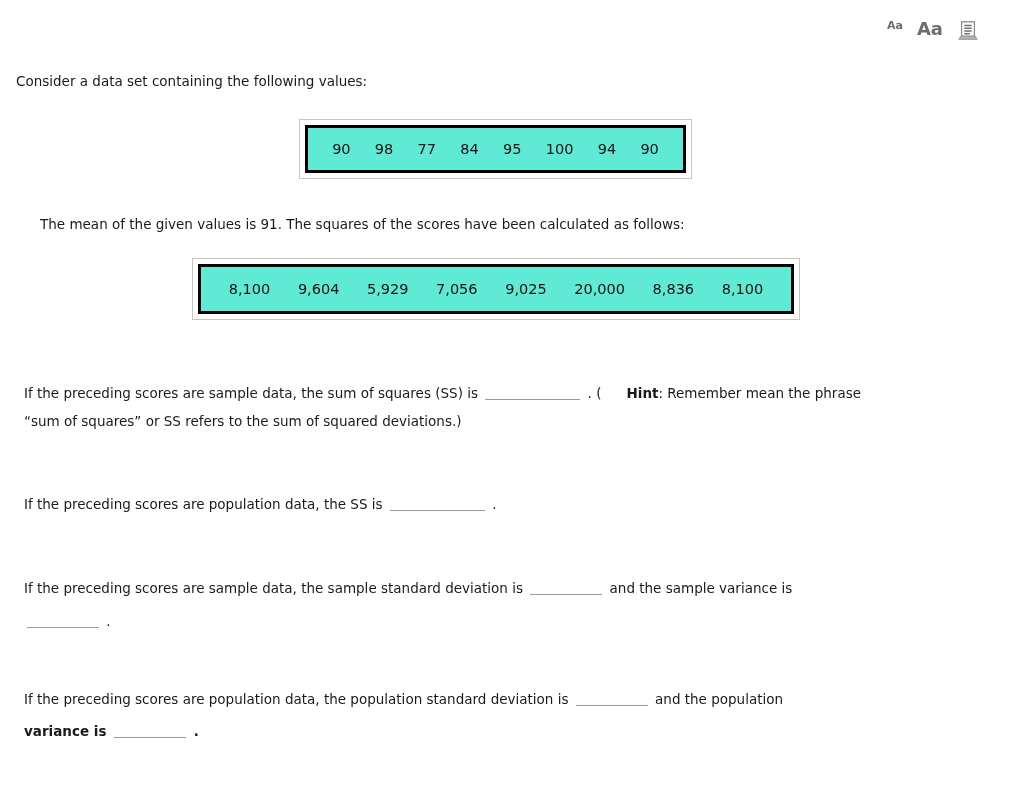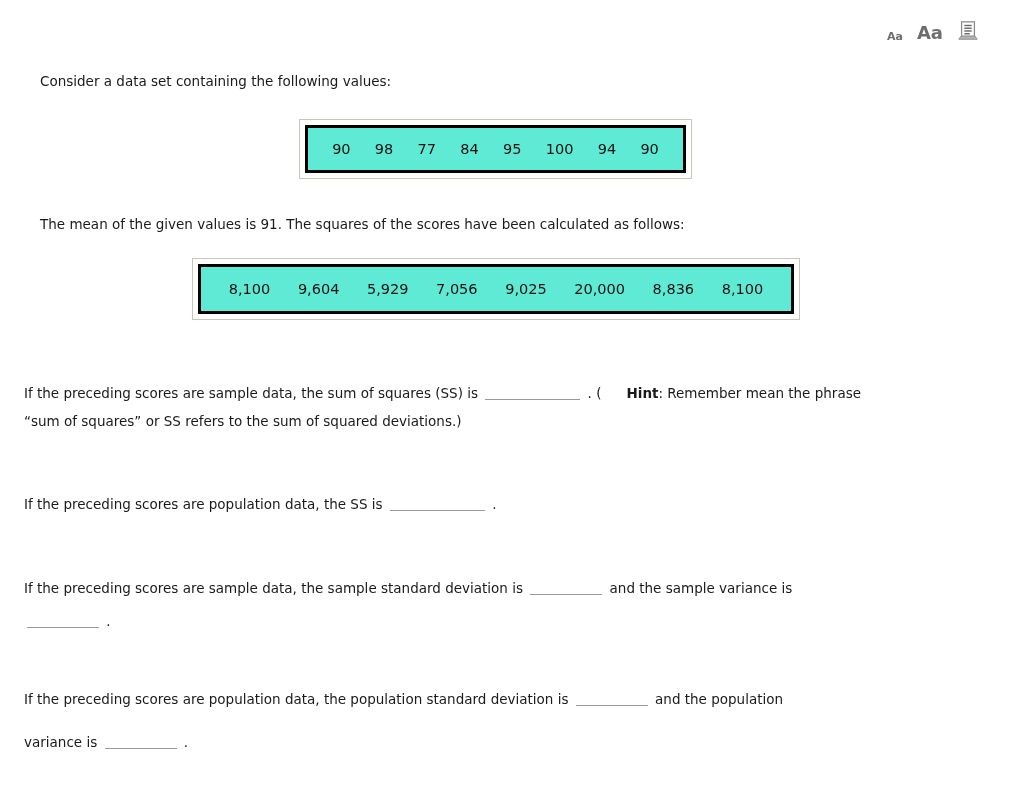--- a/index.html
+++ b/index.html
@@ -33,21 +33,21 @@
     white-space: nowrap;
     color: #111111;
   }
   .title .num { margin-right: 7px; }
 
   .header-icons {
     position: absolute;
     right: 45px;
     top: 20px;
     display: flex;
-    align-items: flex-end;
+    align-items: flex-start;
     gap: 14px;
   }
   .aa-small {
     font-size: 11px;
     font-weight: bold;
     color: #6d6d6d;
     line-height: 1;
     cursor: pointer;
   }
   .aa-large {
@@ -146,21 +146,21 @@
         <line x1="8" y1="6" x2="16" y2="6" stroke="#6d6d6d" stroke-width="1.6"></line>
         <line x1="8" y1="9" x2="16" y2="9" stroke="#6d6d6d" stroke-width="1.6"></line>
         <line x1="8" y1="12" x2="16" y2="12" stroke="#6d6d6d" stroke-width="1.6"></line>
         <line x1="8" y1="15" x2="14" y2="15" stroke="#6d6d6d" stroke-width="1.6"></line>
         <path d="M2 21 L4.5 17.5 L19.5 17.5 L22 21 Z" fill="#b5b5b5" stroke="#8a8a8a" stroke-width="1"></path>
       </svg>
     </span>
   </div>
 </div>
 
-<div class="para" style="left:40px; top:69px;">Consider a data set containing the following values:</div>
+<div class="para" style="left:16px; top:69px;">Consider a data set containing the following values:</div>
 
 <div class="databox-outer" id="values-box">
   <div class="databox-inner">
     <div class="databox-row">
       <span class="cell">90</span>
       <span class="cell">98</span>
       <span class="cell">77</span>
       <span class="cell">84</span>
       <span class="cell">95</span>
       <span class="cell">100</span>
@@ -207,18 +207,18 @@
   <div style="margin-top:8px;">
     <span class="blank w-short"></span>
     <span>.</span>
   </div>
 </div>
 
 <div class="para" style="left:24px; top:687px; width:960px;">
   <span>If the preceding scores are population data, the population standard deviation is</span>
   <span class="blank w-short"></span>
   <span>and the population</span>
-  <div style="margin-top:18px;">
+  <div style="margin-top:7px;font-weight:bold;">
     <span>variance is</span>
     <span class="blank w-short"></span>
     <span>.</span>
   </div>
 </div>
 
 </body></html>

